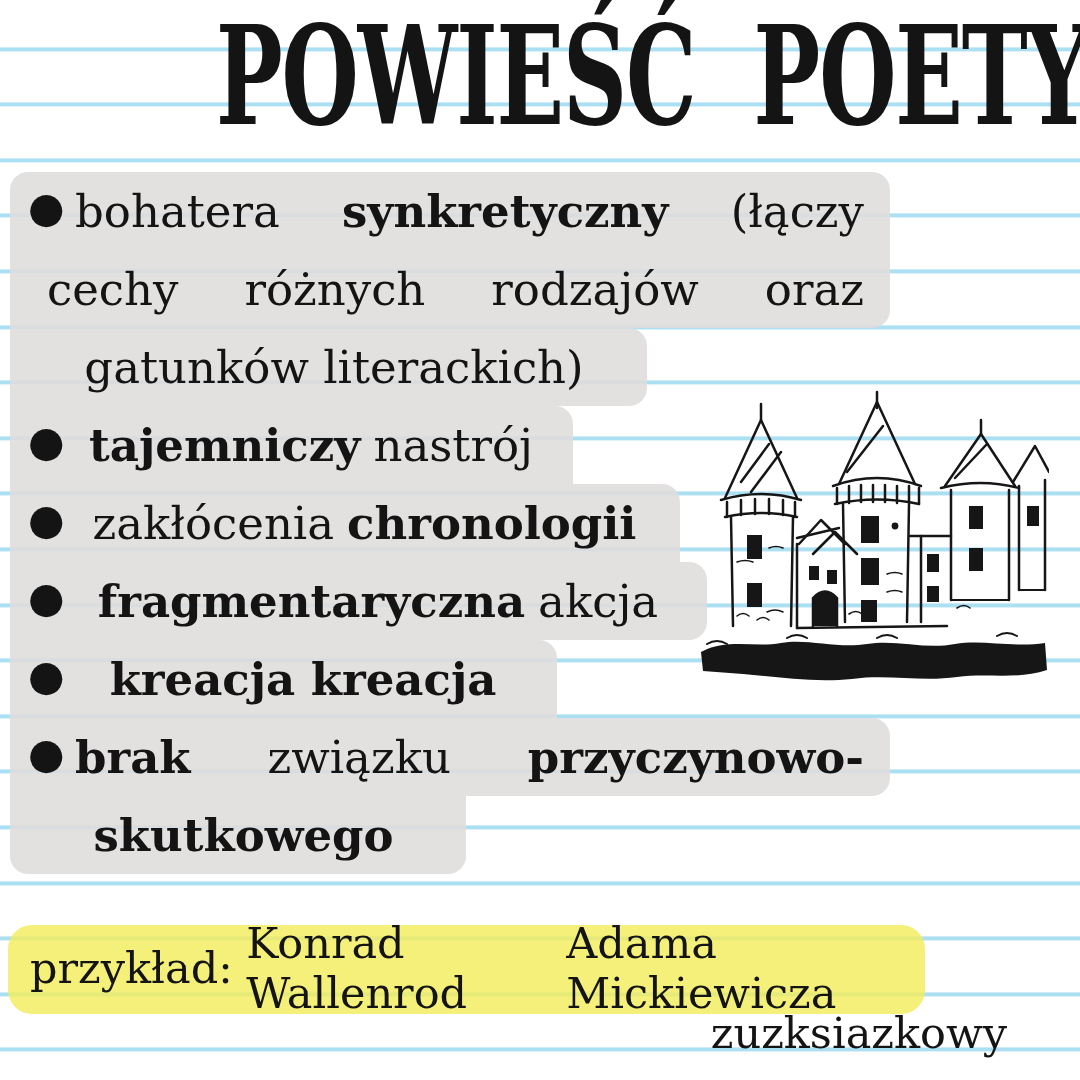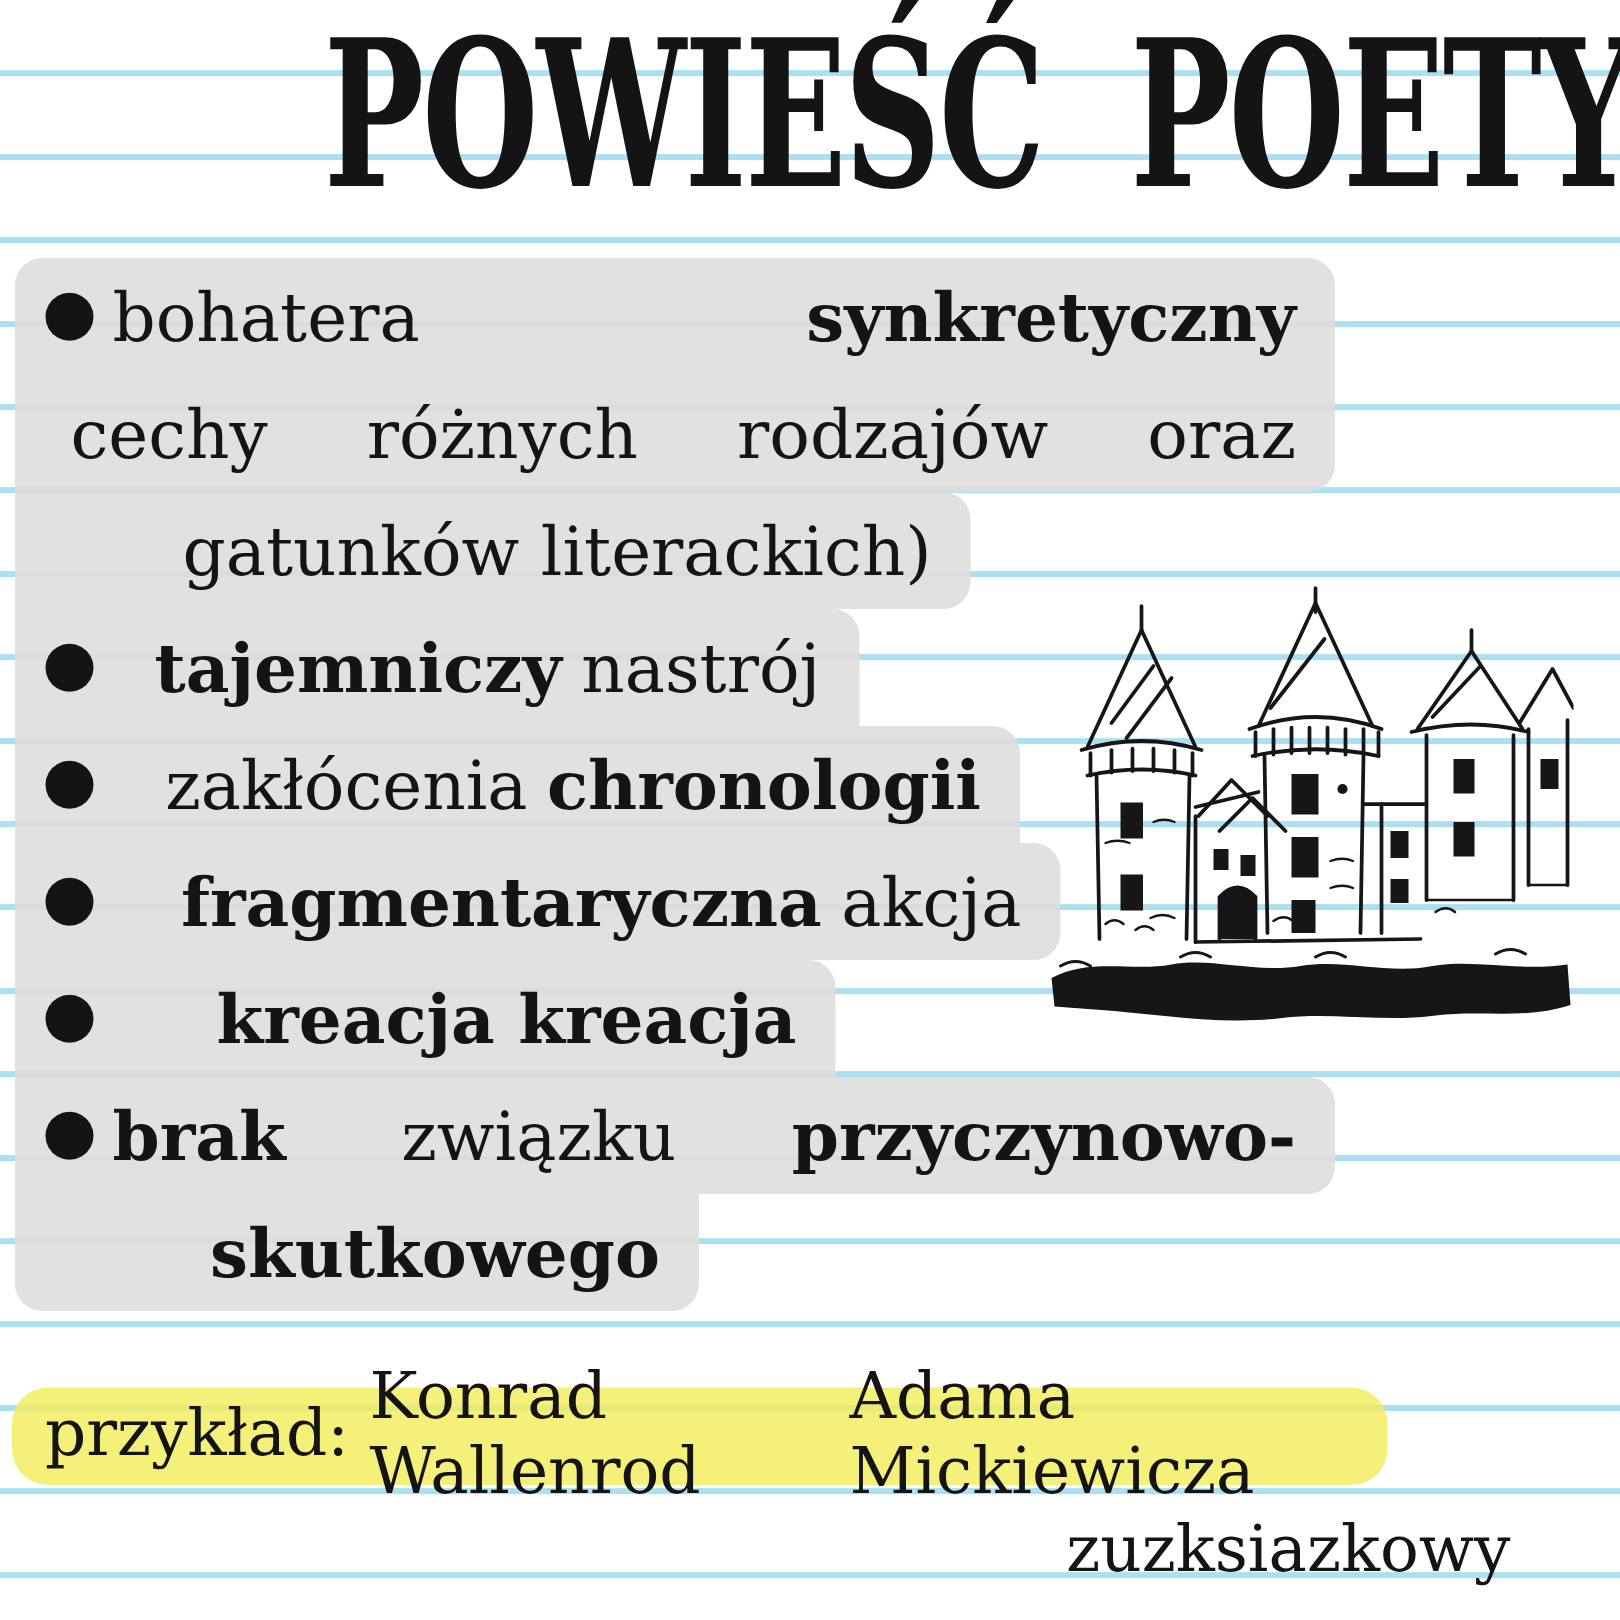--- a/index.html
+++ b/index.html
@@ -40,31 +40,31 @@
   }
   .feature-row .bullet{
     width:47px;flex:0 0 47px;
     font-size:42px;line-height:1;
     padding-bottom:6px;
   }
   .feature-row .words{
     flex:1 1 auto;display:flex;align-items:baseline;
   }
   .feature-row .words.justify{justify-content:space-between;}
-  .feature-row .words.normal{justify-content:flex-end;column-gap:13px;}
+  .feature-row .words.normal{justify-content:center;column-gap:13px;}
   .feature-row.indent{padding-left:37px;}
   .seg{white-space:nowrap;}
   .seg.bold{font-weight:700;}
   
   #castle{
     position:absolute;left:697px;top:386px;width:352px;height:306px;
   }
   
   #example{
-    position:absolute;left:8px;top:925px;width:917px;height:65px;
+    position:absolute;left:8px;top:925px;width:917px;height:89px;
     background:rgba(243,237,93,0.82);
     border-radius:24px;
     display:flex;align-items:center;
     box-sizing:border-box;padding:0 20px 4px 22px;
     font-size:43px;
   }
   #example .it{}
   
   #credit{
     position:absolute;right:73px;top:1008px;
@@ -77,20 +77,21 @@
 <div id="page">
 
   <div id="title">POWIEŚĆ POETYCKA</div>
 
   <div id="features">
       <div class="feature-row" style="top: 172px; width: 880px; border-radius: 18px 18px 0px 0px;">
         <span class="bullet">●</span>
         <div class="words justify">
           <span class="seg">bohatera</span>
           <span class="seg bold">synkretyczny</span>
+          <span class="seg">(łączy</span>
         </div>
       </div>
       <div class="feature-row indent" style="top: 250px; width: 880px; border-radius: 0px 0px 18px;">
         <div class="words justify">
           <span class="seg">cechy</span>
           <span class="seg">różnych</span>
           <span class="seg">rodzajów</span>
           <span class="seg">oraz</span>
         </div>
       </div>

